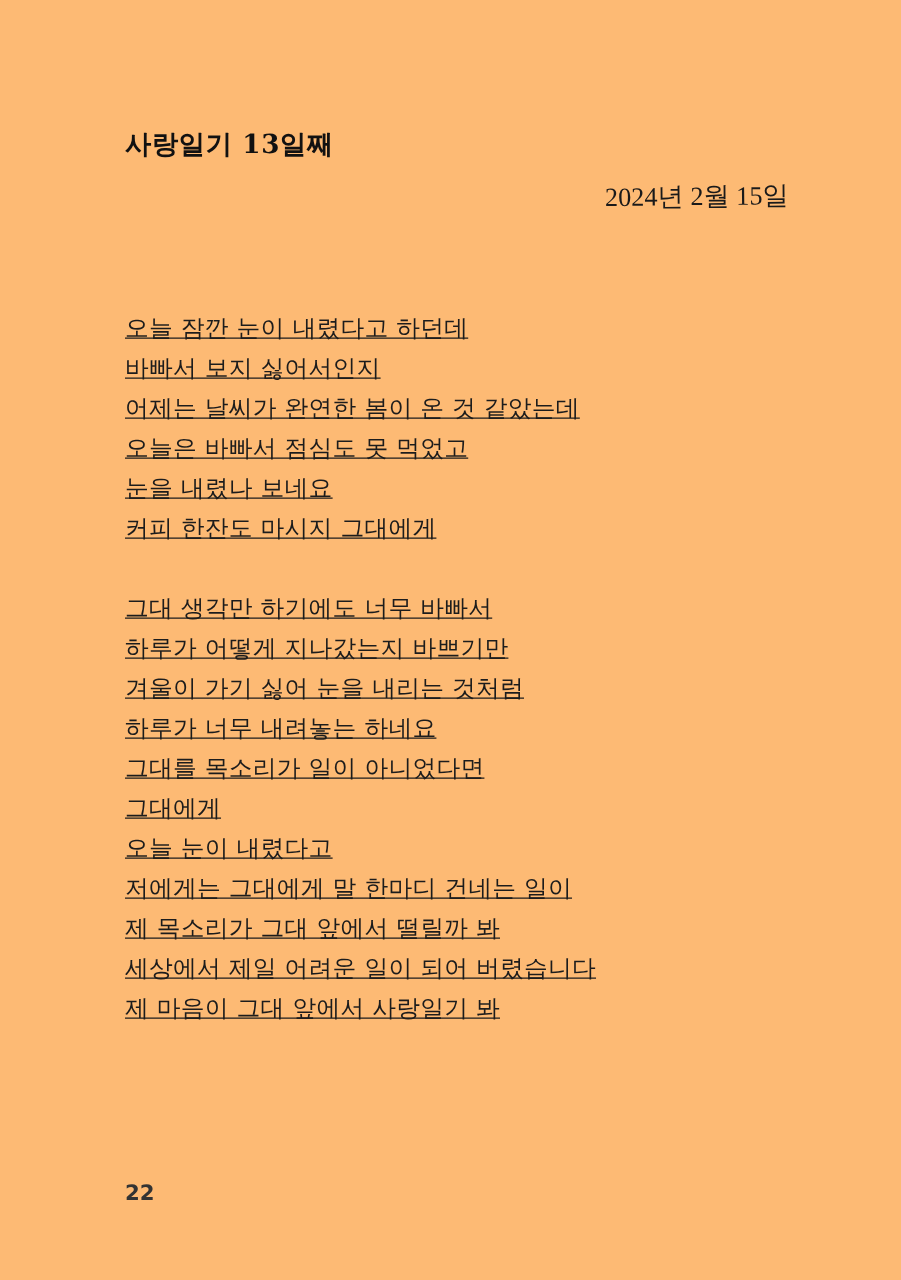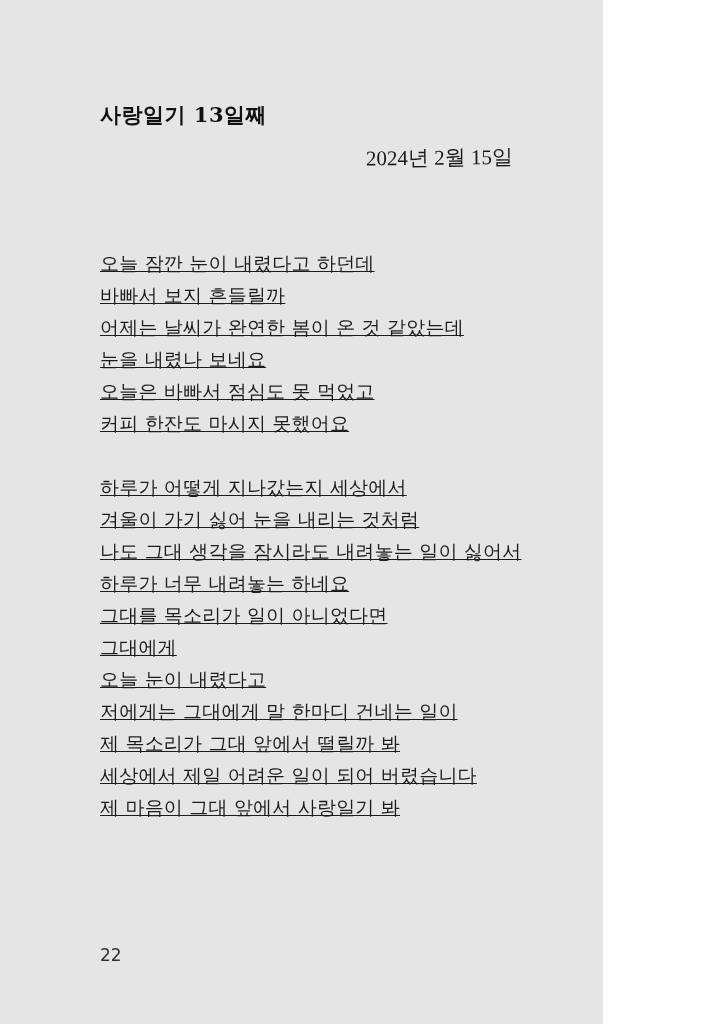--- a/index.html
+++ b/index.html
@@ -2,23 +2,23 @@
 <html><head>
 <meta charset="utf-8">
 <style>
   html, body {
     margin: 0;
     padding: 0;
     background: #ffffff;
   }
   .page {
     position: relative;
-    width: 603px;
+    width: 721px;
     height: 1024px;
-    background: #e5e5e5;
+    background: #fdba74;
     overflow: hidden;
     font-family: "DejaVu Serif", "Liberation Serif", serif;
     color: #1c1c1c;
   }
   .content {
     position: absolute;
     left: 100px;
     top: 0;
     right: 80px;
   }
@@ -50,43 +50,44 @@
     white-space: pre;
     letter-spacing: 0.2px;
   }
   .page-number {
     position: absolute;
     left: 100px;
     top: 945px;
     font-family: "DejaVu Sans", "Liberation Sans", sans-serif;
     font-size: 17px;
     color: #333333;
+    font-weight: bold;
   }
 </style>
 </head>
 <body>
 
 <div class="page">
   <div class="content">
     <div class="poem-title">사랑일기 13일째</div>
     <div class="poem-date">2024년 2월 15일</div>
 
     <div class="poem-body">
       <div class="stanza">
         <div class="poem-line">오늘 잠깐 눈이 내렸다고 하던데</div>
-        <div class="poem-line">바빠서 보지 흔들릴까</div>
+        <div class="poem-line">바빠서 보지 싫어서인지</div>
         <div class="poem-line">어제는 날씨가 완연한 봄이 온 것 같았는데</div>
+        <div class="poem-line">오늘은 바빠서 점심도 못 먹었고</div>
         <div class="poem-line">눈을 내렸나 보네요</div>
-        <div class="poem-line">오늘은 바빠서 점심도 못 먹었고</div>
-        <div class="poem-line">커피 한잔도 마시지 못했어요</div>
+        <div class="poem-line">커피 한잔도 마시지 그대에게</div>
       </div>
       <div class="stanza">
-        <div class="poem-line">하루가 어떻게 지나갔는지 세상에서</div>
+        <div class="poem-line">그대 생각만 하기에도 너무 바빠서</div>
+        <div class="poem-line">하루가 어떻게 지나갔는지 바쁘기만</div>
         <div class="poem-line">겨울이 가기 싫어 눈을 내리는 것처럼</div>
-        <div class="poem-line">나도 그대 생각을 잠시라도 내려놓는 일이 싫어서</div>
         <div class="poem-line">하루가 너무 내려놓는 하네요</div>
         <div class="poem-line">그대를 목소리가 일이 아니었다면</div>
         <div class="poem-line">그대에게</div>
         <div class="poem-line">오늘 눈이 내렸다고</div>
         <div class="poem-line">저에게는 그대에게 말 한마디 건네는 일이</div>
         <div class="poem-line">제 목소리가 그대 앞에서 떨릴까 봐</div>
         <div class="poem-line">세상에서 제일 어려운 일이 되어 버렸습니다</div>
         <div class="poem-line">제 마음이 그대 앞에서 사랑일기 봐</div>
       </div>
     </div>

